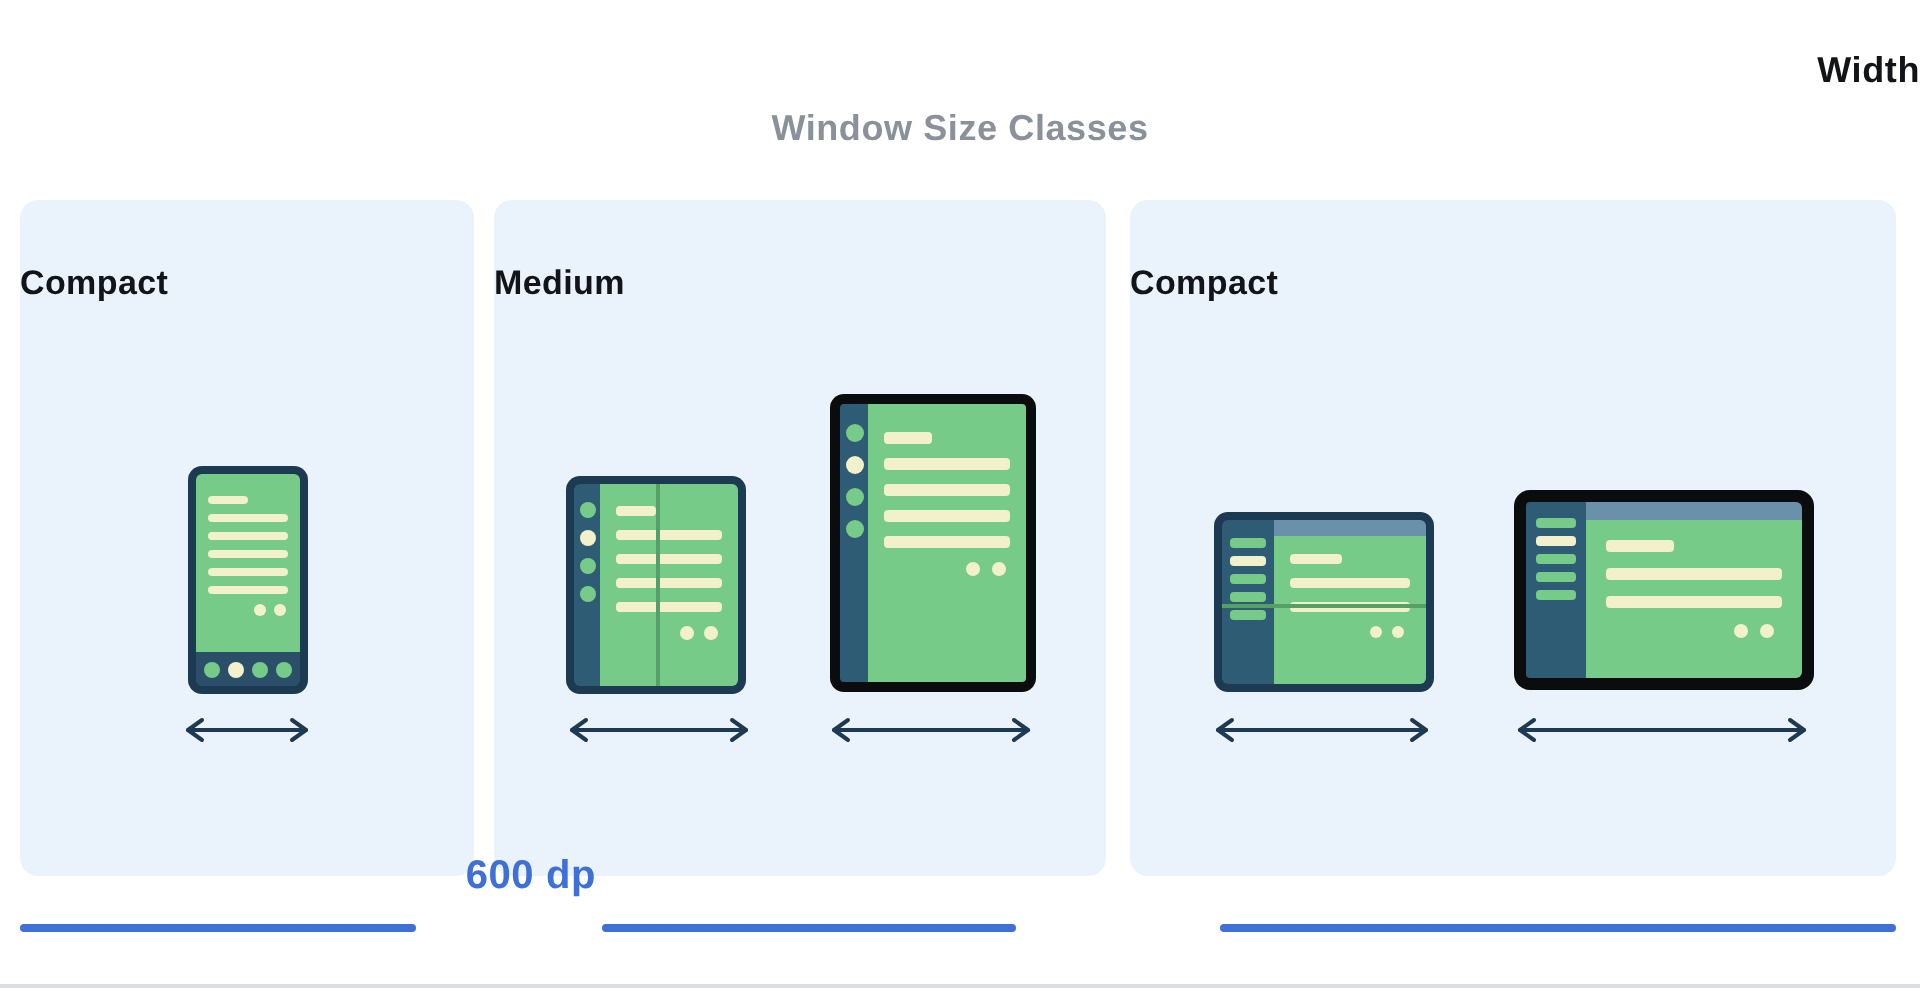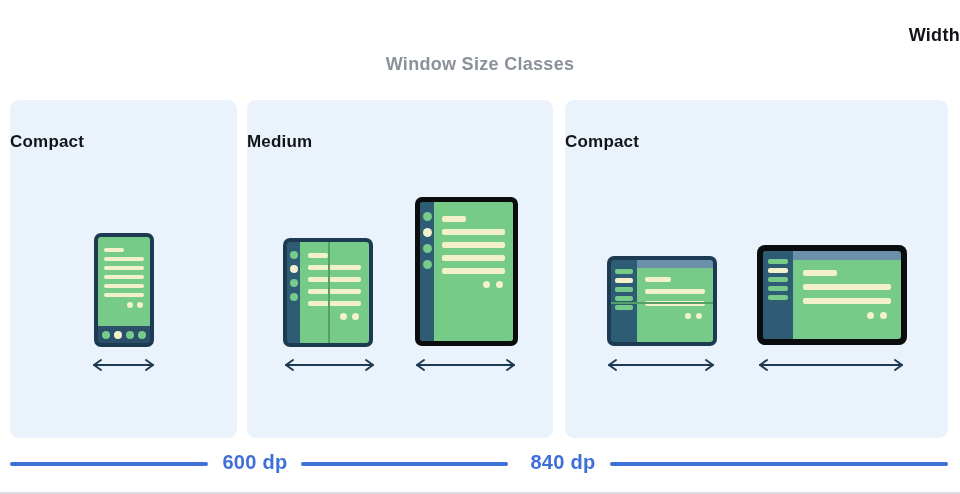--- a/index.html
+++ b/index.html
@@ -81,22 +81,22 @@
   .desk .topbar { height:9px; }
   .desk .content { padding:10px 10px 0; }
   .desk .content .line { height:6px; margin-bottom:8px; }
 
   
   .arrow { position:absolute; height:16px; }
   .arrow svg { display:block; }
 
   
   .rule-seg { position:absolute; top:462px; height:4px; background:#3E70D8; border-radius:2px; }
-  .rule-label { position:absolute; top:451px; font-size:20px; font-weight:bold;
-           color:#3E70D8; text-align:center; letter-spacing:.3px; }
+  .rule-label { position:absolute; top:427px; font-size:20px; font-weight:bold;
+           color:#3E70D8; text-align:right; letter-spacing:.3px; }
   .bottom-line { position:absolute; left:0; right:0; bottom:0; height:2px; background:#DCDEE1; }
 </style>
 </head>
 <body>
 
 <div class="canvas">
 
   <div class="title">Width</div>
   <div class="subtitle">Window Size Classes</div>
 
@@ -253,17 +253,16 @@
         <path d="M4 8 H146"></path>
           <path d="M11 3 L4 8 L11 13"></path>
           <path d="M139 3 L146 8 L139 13"></path>
       </svg>
     </div>
   </div>
 
   <div class="rule-seg" style="left:10px; width:198px;"></div>
   <div class="rule-label" style="left:212px; width:86px;">600 dp</div>
   <div class="rule-seg" style="left:301px; width:207px;"></div>
-  <div class="rule-label" style="left:520px; width:86px;">840 dp</div>
   <div class="rule-seg" style="left:610px; width:338px;"></div>
 
   <div class="bottom-line"></div>
 </div>
 
 </body></html>

